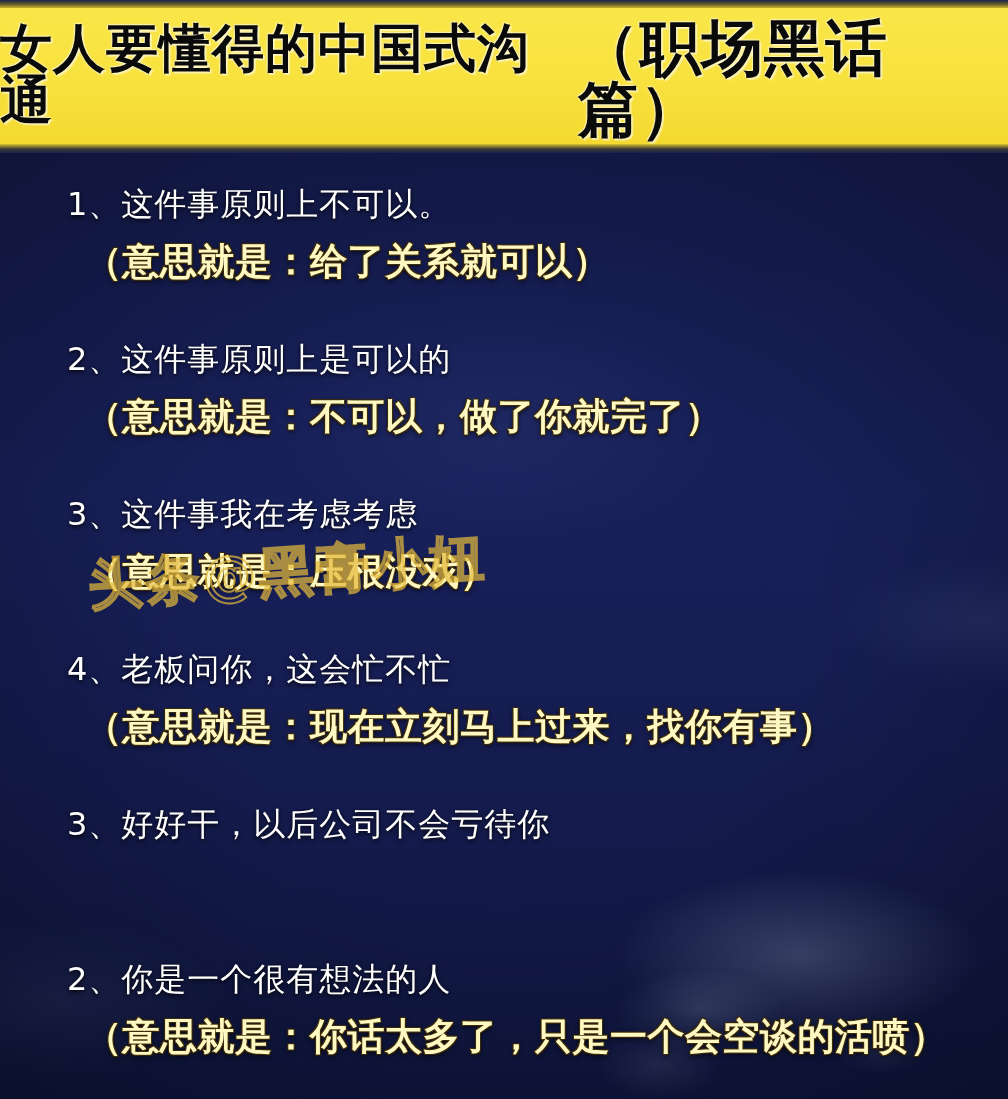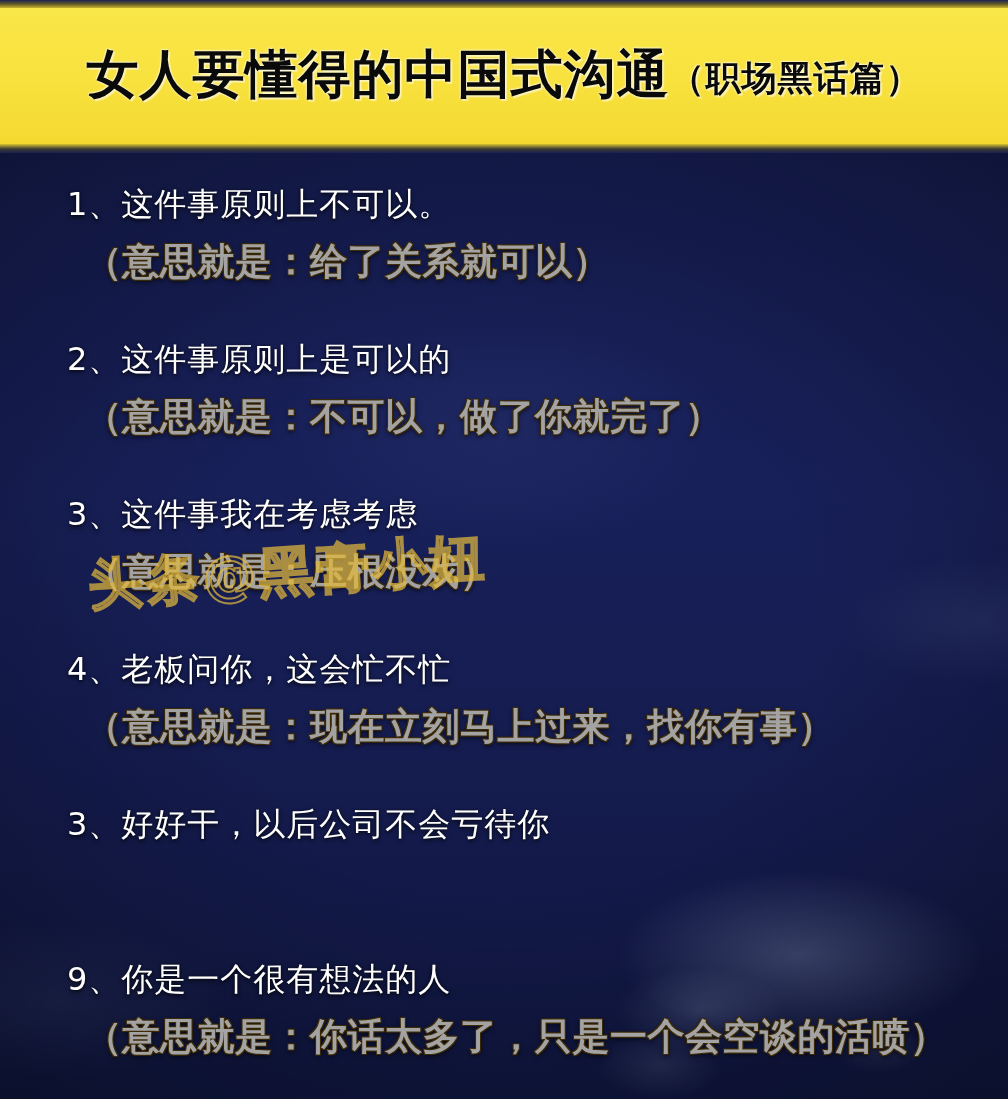--- a/index.html
+++ b/index.html
@@ -65,21 +65,21 @@
     color: #0a0a0a;
     font-weight: 700;
     letter-spacing: 1px;
     line-height: 1;
     text-shadow:
        0 0 3px rgba(255,255,255,0.85),
        2px 2px 0 rgba(255,255,255,0.45),
       -1px -1px 0 rgba(255,255,255,0.35);
   }
   .title-line.l1 { font-size: 52px; margin-bottom: 8px; }
-  .title-line.l2 { font-size: 35px; }
+  .title-line.l2 { font-size: 61px; }
 
   
   .list {
     position: absolute;
     left: 0;
     top: 153px;
     width: 1008px;
   }
   .item { position: relative; height: 155px; }
   .item-main {
@@ -92,21 +92,21 @@
     letter-spacing: 1px;
     white-space: nowrap;
     text-shadow:
       0 2px 4px rgba(0,0,0,0.75),
       0 0 2px rgba(0,0,0,0.6);
   }
   .item-sub {
     position: absolute;
     left: 85px;
     top: 84px;
-    color: #a3a3a3;
+    color: #fef9c3;
     font-size: 37px;
     font-weight: 700;
     letter-spacing: 0.5px;
     white-space: nowrap;
     text-shadow:
       -1px -1px 0 #3d2a06,
        1px -1px 0 #3d2a06,
       -1px  1px 0 #3d2a06,
        1px  1px 0 #3d2a06,
        0 2px 5px rgba(0,0,0,0.8);
@@ -178,21 +178,21 @@
     <div class="item">
       <div class="item-main">4、老板问你，这会忙不忙</div>
       <div class="item-sub">（意思就是：现在立刻马上过来，找你有事）</div>
     </div>
 
     <div class="item">
       <div class="item-main">3、好好干，以后公司不会亏待你</div>
     </div>
 
     <div class="item">
-      <div class="item-main">9、你是一个很有想法的人</div>
+      <div class="item-main">2、你是一个很有想法的人</div>
       <div class="item-sub">（意思就是：你话太多了，只是一个会空谈的活喷）</div>
     </div>
 
   </div>
 
   <div class="wm-center">头条@黑膏小妞</div>
 
 
 </div>
 

